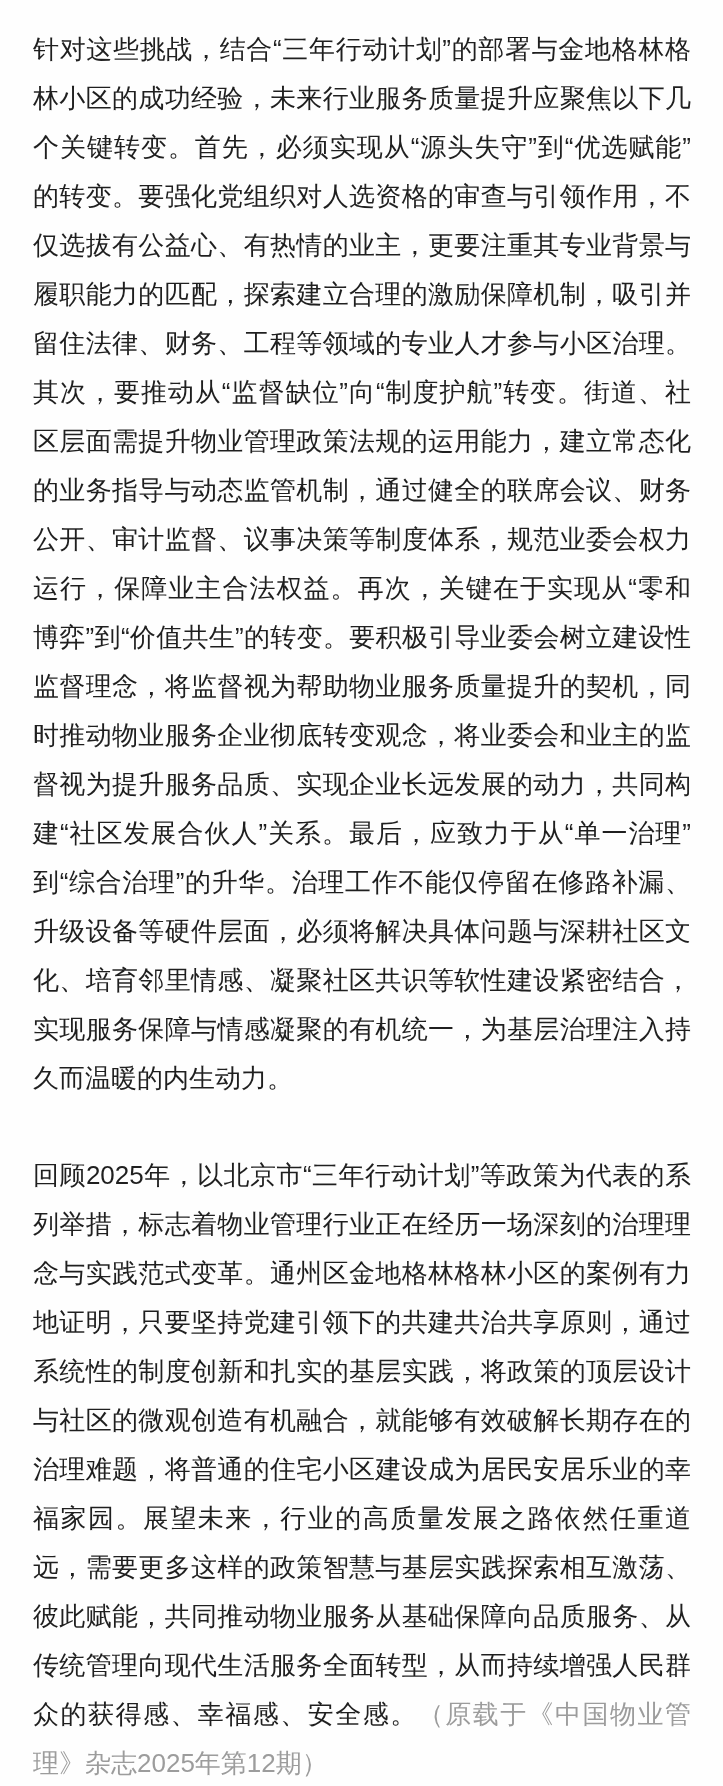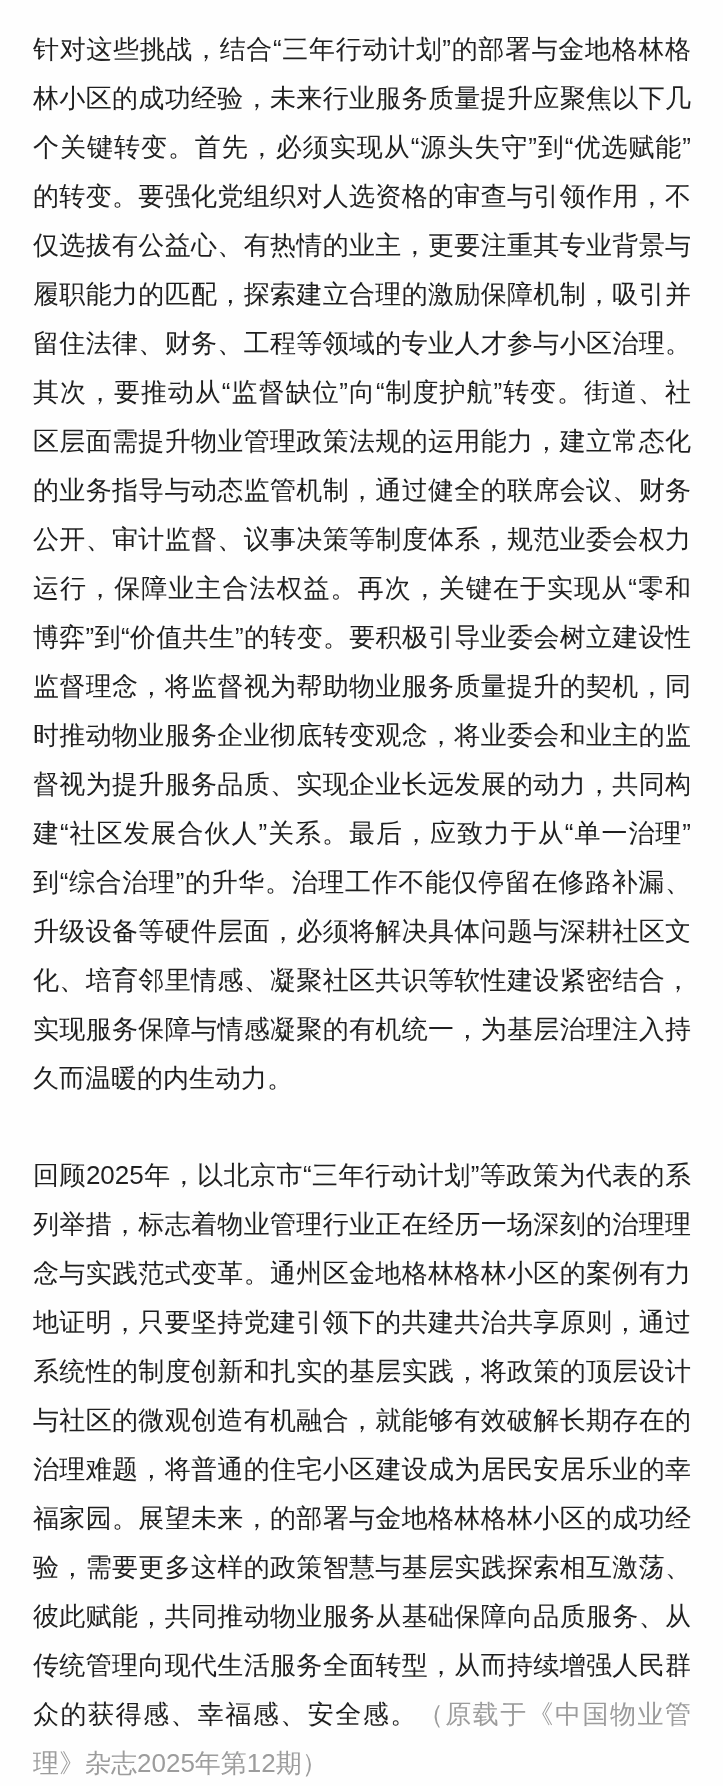--- a/index.html
+++ b/index.html
@@ -39,16 +39,16 @@
 </style>
 </head>
 <body>
 
 <div class="page">
   <div class="article-body">
     <p>
       <span>针对这些挑战，结合“三年行动计划”的部署与金地格林格林小区的成功经验，未来行业服务质量提升应聚焦以下几个关键转变。首先，必须实现从“源头失守”到“优选赋能”的转变。要强化党组织对人选资格的审查与引领作用，不仅选拔有公益心、有热情的业主，更要注重其专业背景与履职能力的匹配，探索建立合理的激励保障机制，吸引并留住法律、财务、工程等领域的专业人才参与小区治理。其次，要推动从“监督缺位”向“制度护航”转变。街道、社区层面需提升物业管理政策法规的运用能力，建立常态化的业务指导与动态监管机制，通过健全的联席会议、财务公开、审计监督、议事决策等制度体系，规范业委会权力运行，保障业主合法权益。再次，关键在于实现从“零和博弈”到“价值共生”的转变。要积极引导业委会树立建设性监督理念，将监督视为帮助物业服务质量提升的契机，同时推动物业服务企业彻底转变观念，将业委会和业主的监督视为提升服务品质、实现企业长远发展的动力，共同构建“社区发展合伙人”关系。最后，应致力于从“单一治理”到“综合治理”的升华。治理工作不能仅停留在修路补漏、升级设备等硬件层面，必须将解决具体问题与深耕社区文化、培育邻里情感、凝聚社区共识等软性建设紧密结合，实现服务保障与情感凝聚的有机统一，为基层治理注入持久而温暖的内生动力。</span>
     </p>
     <p>
-      <span>回顾2025年，以北京市“三年行动计划”等政策为代表的系列举措，标志着物业管理行业正在经历一场深刻的治理理念与实践范式变革。通州区金地格林格林小区的案例有力地证明，只要坚持党建引领下的共建共治共享原则，通过系统性的制度创新和扎实的基层实践，将政策的顶层设计与社区的微观创造有机融合，就能够有效破解长期存在的治理难题，将普通的住宅小区建设成为居民安居乐业的幸福家园。展望未来，的部署与金地格林格林小区的成功经验，需要更多这样的政策智慧与基层实践探索相互激荡、彼此赋能，共同推动物业服务从基础保障向品质服务、从传统管理向现代生活服务全面转型，从而持续增强人民群众的获得感、幸福感、安全感。</span><span class="citation">（原载于《中国物业管理》杂志2025年第12期）</span>
+      <span>回顾2025年，以北京市“三年行动计划”等政策为代表的系列举措，标志着物业管理行业正在经历一场深刻的治理理念与实践范式变革。通州区金地格林格林小区的案例有力地证明，只要坚持党建引领下的共建共治共享原则，通过系统性的制度创新和扎实的基层实践，将政策的顶层设计与社区的微观创造有机融合，就能够有效破解长期存在的治理难题，将普通的住宅小区建设成为居民安居乐业的幸福家园。展望未来，行业的高质量发展之路依然任重道远，需要更多这样的政策智慧与基层实践探索相互激荡、彼此赋能，共同推动物业服务从基础保障向品质服务、从传统管理向现代生活服务全面转型，从而持续增强人民群众的获得感、幸福感、安全感。</span><span class="citation">（原载于《中国物业管理》杂志2025年第12期）</span>
     </p>
   </div>
 </div>
 
 </body></html>

